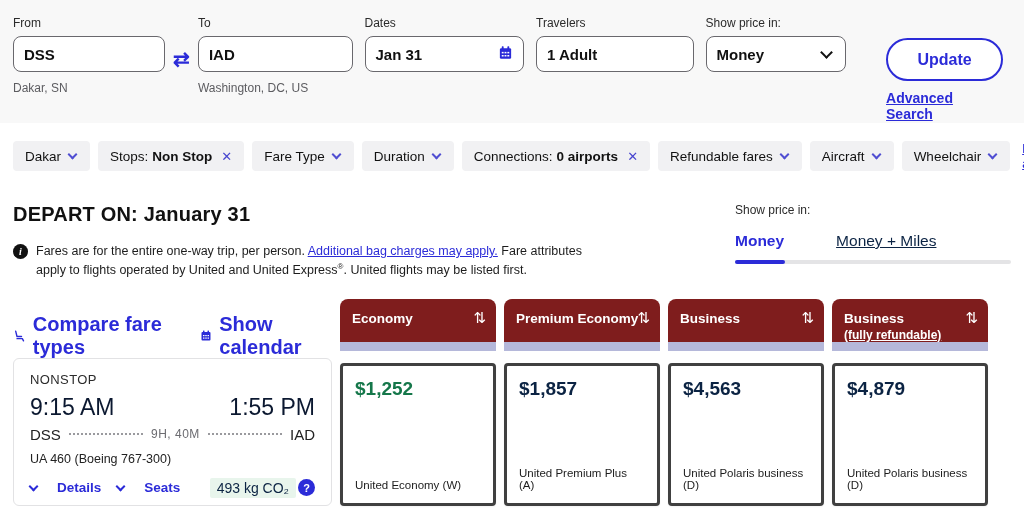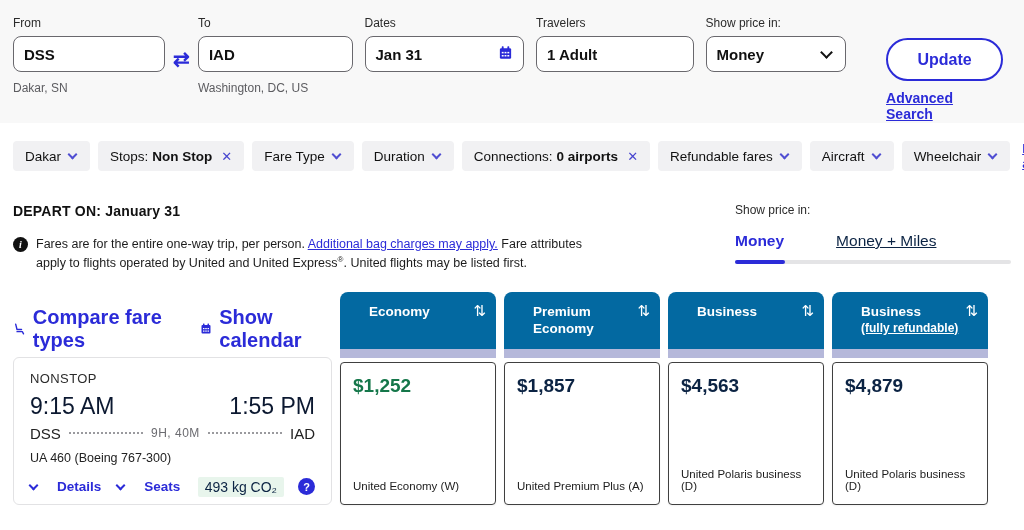--- a/index.html
+++ b/index.html
@@ -38,21 +38,21 @@
   .chev { width: 7px; height: 7px; border-right: 2px solid #504ed2; border-bottom: 2px solid #504ed2;
     transform: rotate(45deg); margin: -3px 2px 0 8px; }
   .chip .x { color: #4745cf; font-size: 13px; margin-left: 9px; font-weight: 400; }
   .reset-link { font-size: 13.5px; font-weight: 700; color: #2b2bd8; text-decoration: underline;
     margin-left: 4px; cursor: pointer; }
 
   
   .results-head { display: flex; justify-content: space-between; align-items: flex-start;
     margin: 32px 13px 0 13px; }
   .rh-left { max-width: 640px; }
-  .depart-title { font-size: 14px; font-weight: 700; color: #111; letter-spacing: 0.2px; }
+  .depart-title { font-size: 20px; font-weight: 700; color: #111; letter-spacing: 0.2px; }
   .disclaimer { display: flex; margin-top: 16px; font-size: 12.5px; line-height: 1.55; color: #1c1c1c; }
   .info-icon { flex: 0 0 auto; width: 15px; height: 15px; border-radius: 50%; background: #111;
     color: #fff; font-size: 10px; font-weight: 700; display: flex; align-items: center;
     justify-content: center; margin: 2px 8px 0 0; font-style: italic;
     font-family: "Liberation Serif", serif; }
   .disclaimer .text { max-width: 575px; }
   .disc-link { color: #2b2bd8; text-decoration: underline; cursor: pointer; }
   .disclaimer sup { font-size: 8px; }
   .tabs-block { width: 276px; margin-right: 0; }
   .tabs-label { font-size: 12px; color: #2b2b2b; }
@@ -63,28 +63,28 @@
   .tab-track { margin-top: 10px; height: 4px; background: #e4e4e6; border-radius: 2px; position: relative; }
   .tab-indicator { position: absolute; left: 0; top: 0; width: 50px; height: 4px;
     background: #2b2bd8; border-radius: 2px; }
 
   
   .fare-grid { display: grid; grid-template-columns: 319px 156px 156px 156px 156px;
     column-gap: 8px; row-gap: 4px; margin: 18px 13px 0 13px; }
   .actions-cell { display: flex; align-items: flex-start; gap: 18px; padding-top: 14px; }
   .action-link { display: inline-flex; align-items: center; gap: 7px; font-size: 20px;
     font-weight: 700; color: #2b2bd8; cursor: pointer; }
-  .fare-header { background: #0369a1; border-radius: 8px 8px 0 0; position: relative;
-    height: 66px; padding: 12px 12px 0 29px; color: #fff; display: flex; flex-direction: column; }
+  .fare-header { background: #7f1d1d; border-radius: 8px 8px 0 0; position: relative;
+    height: 52px; padding: 12px 12px 0 12px; color: #fff; display: flex; flex-direction: column; }
   .fare-title { font-size: 13.5px; font-weight: 700; line-height: 1.25; }
   .fare-sub { font-size: 12px; font-weight: 700; text-decoration: underline; line-height: 1.3; }
   .sort-icon { position: absolute; top: 10px; right: 10px; font-size: 15px; color: #fff; cursor: pointer; }
   .fare-header .strip { position: absolute; left: 0; right: 0; bottom: 0; height: 9px;
     background: #b5b8da; }
-  .price-cell { background: #fff; border: 1px solid #404040; border-radius: 4px;
+  .price-cell { background: #fff; border: 3px solid #404040; border-radius: 4px;
     box-shadow: 0 1px 2px rgba(0,0,0,0.05); height: 143px; padding: 12px;
     display: flex; flex-direction: column; justify-content: space-between; cursor: pointer; }
   .price { font-size: 19px; font-weight: 700; color: #0b2343; }
   .price.green { color: #15774a; }
   .cabin { font-size: 11.5px; color: #1c1c1c; }
 
   
   .flight-card { background: #fff; border: 1px solid #e2e2e4; border-radius: 6px;
     margin-top: -5px; height: 148px; padding: 13px 16px 12px 16px; }
   .stops { font-size: 13px; color: #2b2b2b; letter-spacing: 0.4px; }
@@ -94,21 +94,21 @@
   .airport { font-size: 15px; font-weight: 500; color: #222; }
   .dots { flex: 1; border-top: 2px dotted #9a9a9e; margin: 0 8px; }
   .duration { font-size: 12px; color: #6b6b70; letter-spacing: 0.5px; }
   .flight-info { font-size: 12.5px; color: #222; margin-top: 9px; }
   .card-bottom { display: flex; justify-content: space-between; align-items: center; margin-top: 12px; }
   .card-links { display: flex; gap: 16px; }
   .card-link { display: inline-flex; align-items: center; gap: 20px; font-size: 13.5px;
     font-weight: 700; color: #2b2bd8; cursor: pointer; }
   .chev-blue { width: 7px; height: 7px; border-right: 2px solid #2b2bd8; border-bottom: 2px solid #2b2bd8;
     transform: rotate(45deg); margin-top: -3px; }
-  .co2-wrap { display: flex; align-items: center; gap: 14px; }
+  .co2-wrap { display: flex; align-items: center; gap: 2px; }
   .co2-badge { background: #e8f5ec; color: #0b2343; font-size: 14px; padding: 2px 7px; border-radius: 2px; }
   .q-icon { width: 17px; height: 17px; border-radius: 50%; background: #2b2bd8; color: #fff;
     font-size: 11px; font-weight: 700; display: flex; align-items: center; justify-content: center;
     cursor: pointer; }
   svg.blue-ic { stroke: #2b2bd8; }
 </style>
 </head>
 <body>
 
 <div class="search-bar">

